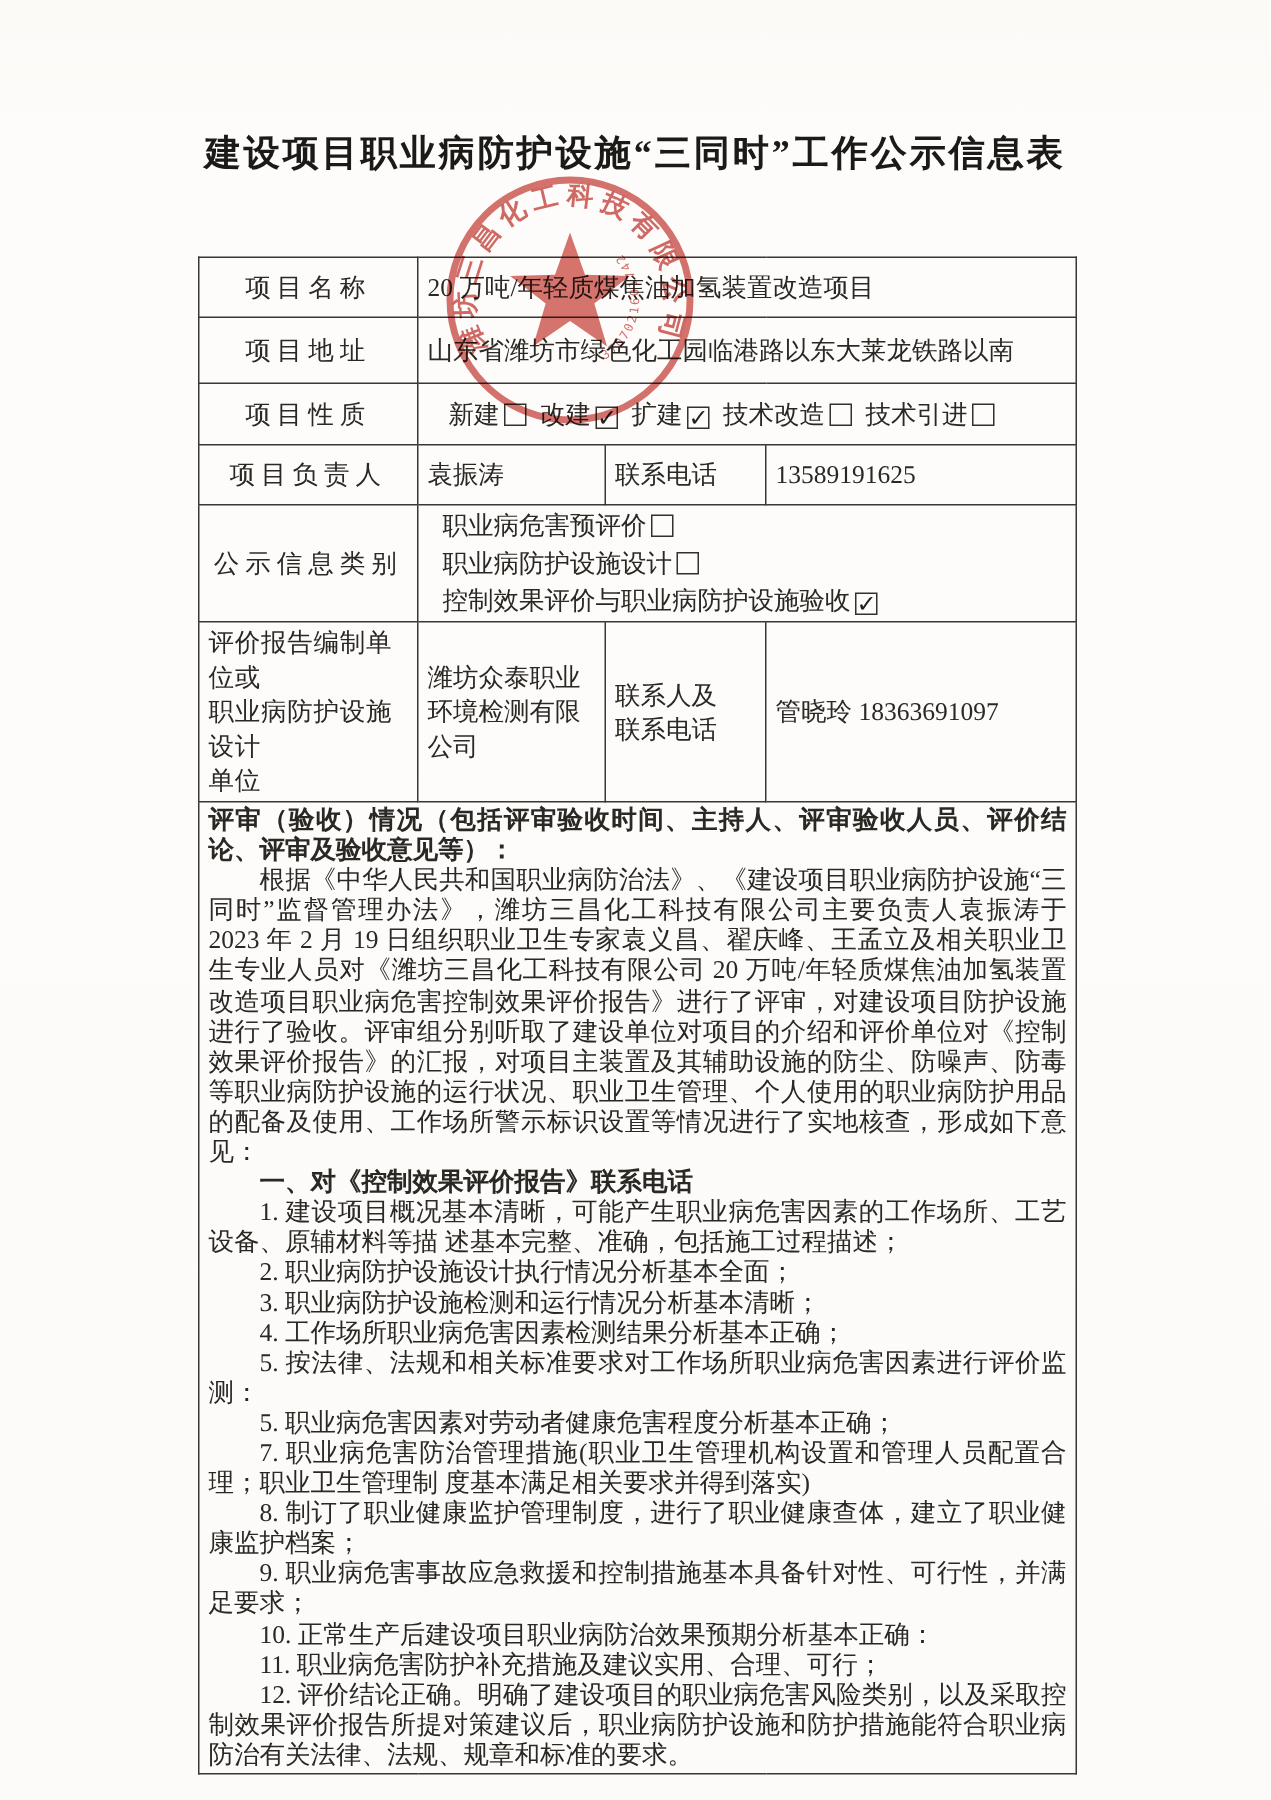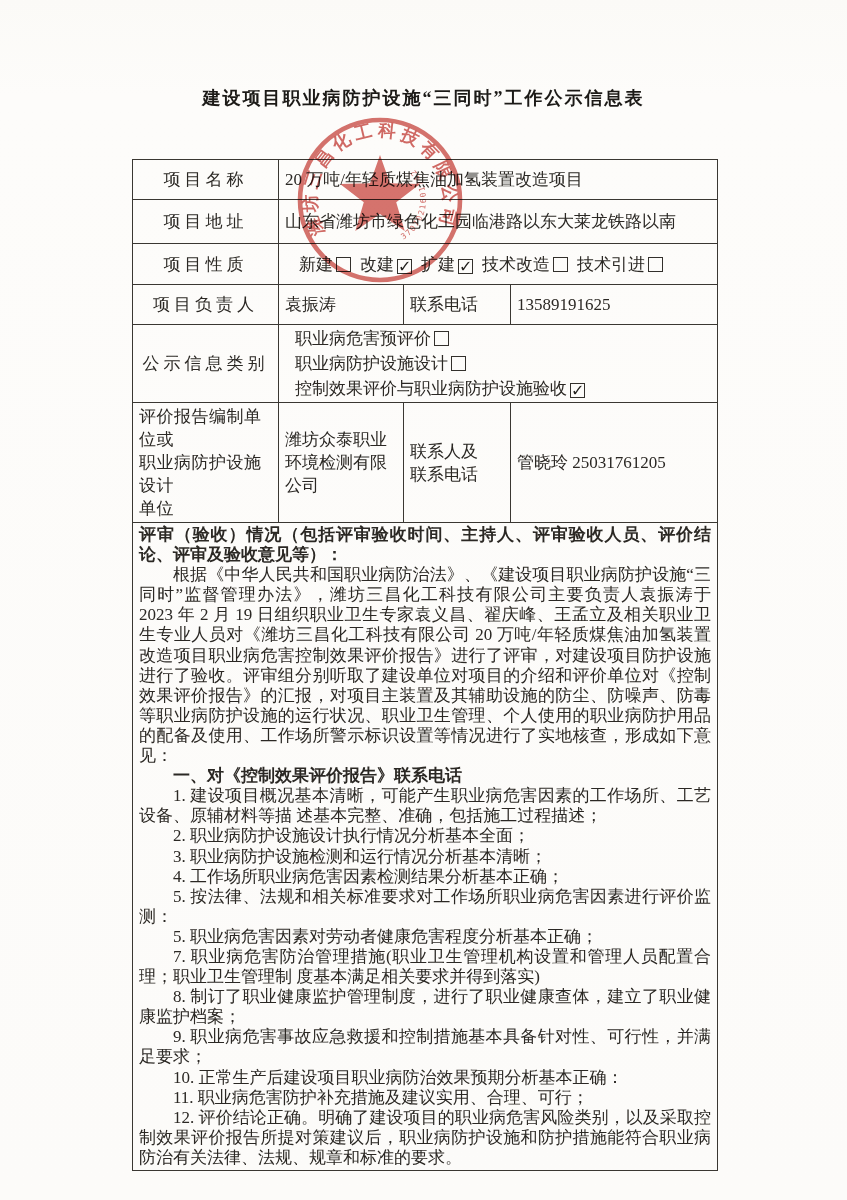--- a/index.html
+++ b/index.html
@@ -10,25 +10,25 @@
   }
   .page {
     position:relative; width:847px; height:1200px;
     background:#fcfbf9;
     background-image: linear-gradient(180deg, #fbfaf7 0%, #fdfcfa 8%, #fcfbf9 100%);
     overflow:hidden;
     color:#2b2824;
   }
   .title {
     position:absolute; top:86px; left:0; width:100%;
-    text-align:center; font-size:18px; font-weight:bold;
+    text-align:center; font-size:24px; font-weight:bold;
     letter-spacing:2px; color:#1c1a17;
   }
   table.info {
-    position:absolute; left:132px; top:159px; width:585px;
+    position:absolute; left:132px; top:171px; width:585px;
     border-collapse:collapse; table-layout:fixed;
     font-size:17px; color:#2b2824;
   }
   table.info td {
     border:1.6px solid #3a3732;
     padding:2px 6px;
     vertical-align:middle;
   }
   col.c1{width:146px;} col.c2{width:125px;} col.c3{width:107px;} col.c4{width:207px;}
   td.lbl { text-align:center; letter-spacing:4px; padding-left:10px; }
@@ -118,21 +118,21 @@
       </td>
     </tr>
 
     <tr class="r6">
       <td class="center pre" style="letter-spacing:0.5px;">评价报告编制单位或
 职业病防护设施设计
 单位</td>
       <td class="center">潍坊众泰职业环境检测有限公司</td>
       <td class="center pre">联系人及
 联系电话</td>
-      <td class="center">管晓玲 25031761205</td>
+      <td class="center">管晓玲 18363691097</td>
     </tr>
 
     <tr>
       <td class="review" colspan="4">
         <p class="b">评审（验收）情况（包括评审验收时间、主持人、评审验收人员、评价结论、评审及验收意见等）：</p>
         <p class="ind">根据《中华人民共和国职业病防治法》、《建设项目职业病防护设施“三同时”监督管理办法》，潍坊三昌化工科技有限公司主要负责人袁振涛于 2023 年 2 月 19 日组织职业卫生专家袁义昌、翟庆峰、王孟立及相关职业卫生专业人员对《潍坊三昌化工科技有限公司 20 万吨/年轻质煤焦油加氢装置改造项目职业病危害控制效果评价报告》进行了评审，对建设项目防护设施进行了验收。评审组分别听取了建设单位对项目的介绍和评价单位对《控制效果评价报告》的汇报，对项目主装置及其辅助设施的防尘、防噪声、防毒等职业病防护设施的运行状况、职业卫生管理、个人使用的职业病防护用品的配备及使用、工作场所警示标识设置等情况进行了实地核查，形成如下意见：</p>
         <p class="ind b">一、对《控制效果评价报告》联系电话</p>
         <p class="ind">1. 建设项目概况基本清晰，可能产生职业病危害因素的工作场所、工艺设备、原辅材料等描 述基本完整、准确，包括施工过程描述；</p>
         <p class="ind">2. 职业病防护设施设计执行情况分析基本全面；</p>
         <p class="ind">3. 职业病防护设施检测和运行情况分析基本清晰；</p>

